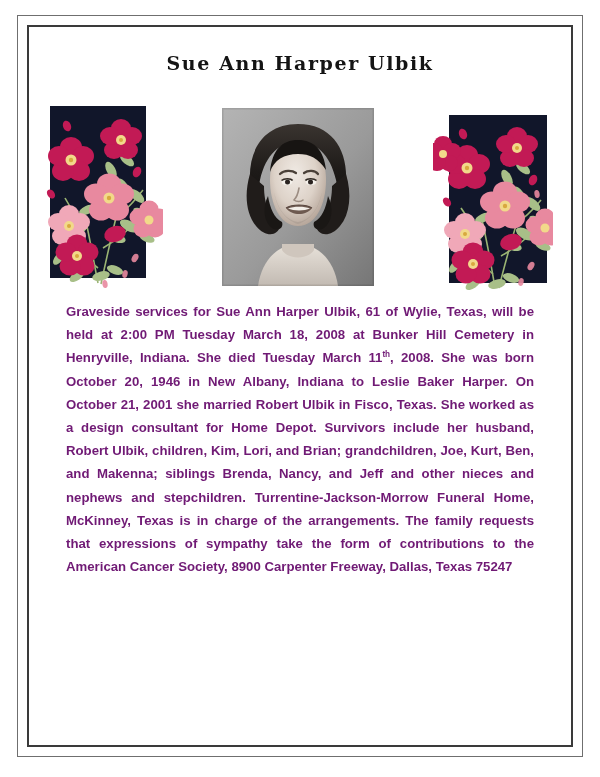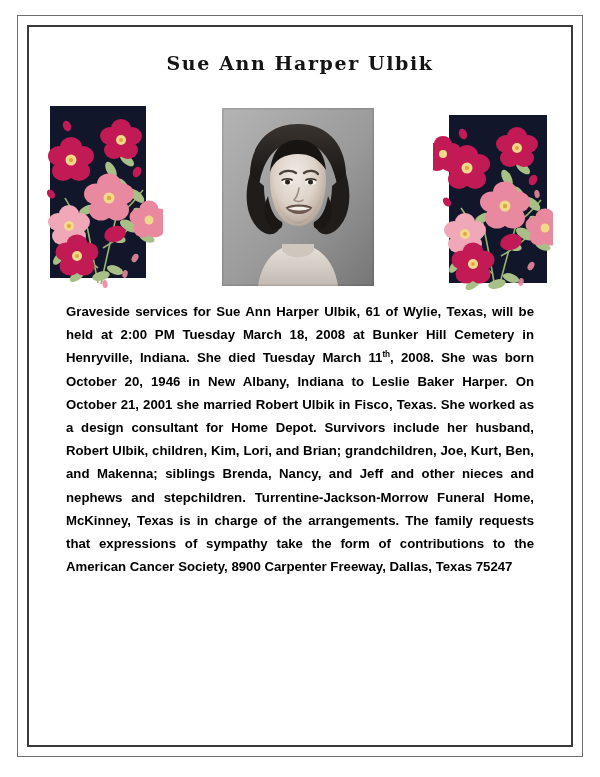--- a/index.html
+++ b/index.html
@@ -99,21 +99,21 @@
   .body-text {
     position: absolute;
     left: 66px;
     top: 300px;
     width: 468px;
     text-align: justify;
     font-family: "Liberation Sans", sans-serif;
     font-weight: bold;
     font-size: 13.2px;
     line-height: 23.2px;
-    color: #000000;
+    color: #701a75;
   }
   .body-text sup {
     font-size: 0.62em;
     vertical-align: super;
     line-height: 0;
   }
 </style>
 </head>
 <body>
 

